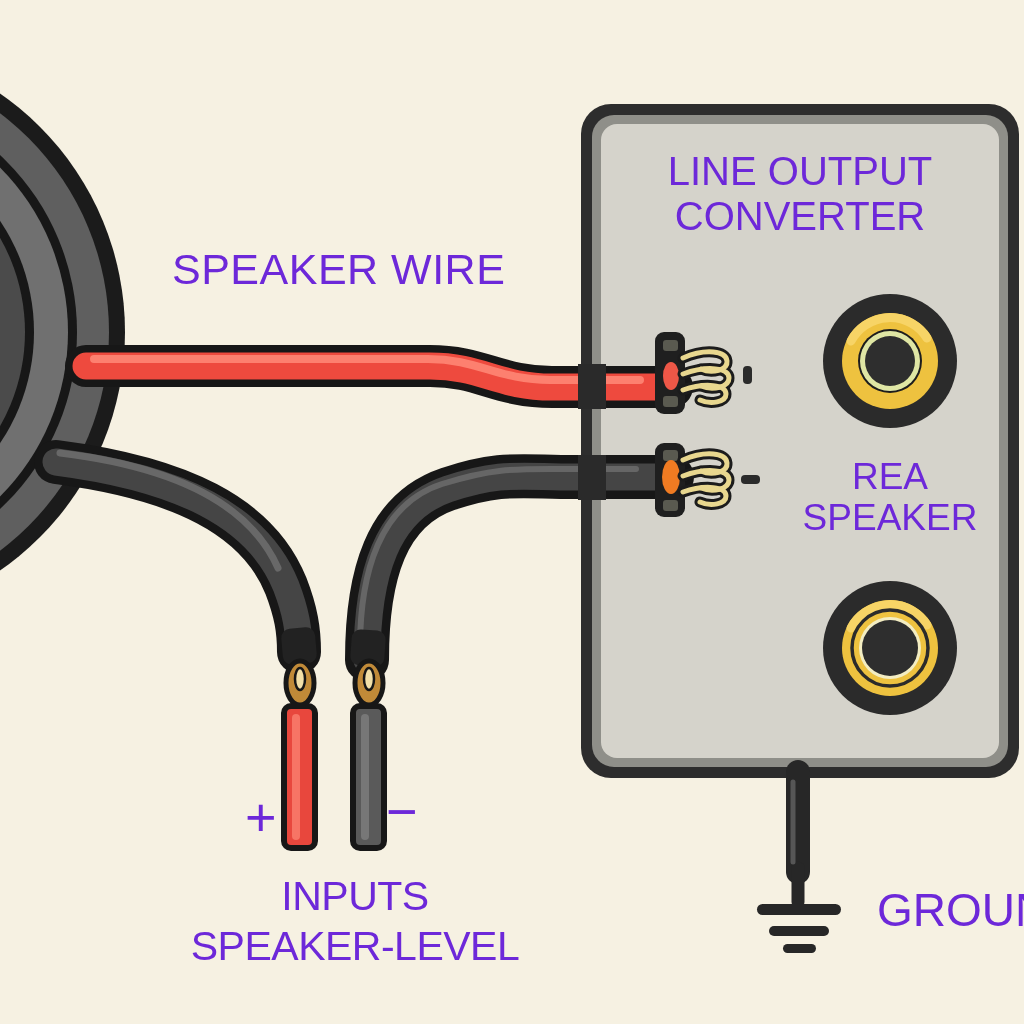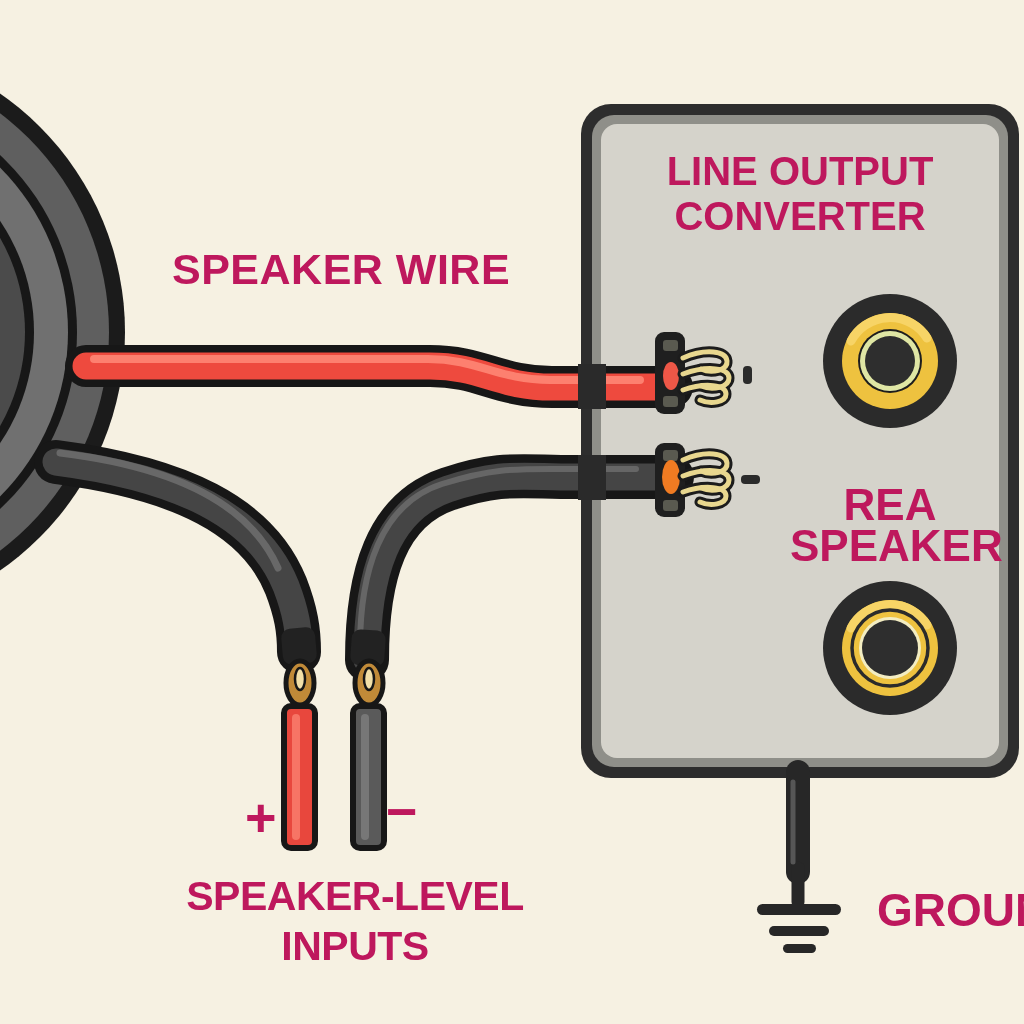--- a/index.html
+++ b/index.html
@@ -6,26 +6,26 @@
   body{
     width:1024px;height:1024px;
     background:#f6f1e2;
     overflow:hidden;
     position:relative;
     font-family:"Liberation Sans", sans-serif;
   }
   #scene{position:absolute;left:0;top:0;z-index:1;}
   .lbl{
     position:absolute;z-index:2;
-    color:#be185d;font-weight:bold;
+    color:#6d28d9;font-weight:normal;
     white-space:nowrap;
   }
   .lbl-speaker-wire{left:172px;top:245px;font-size:43px;letter-spacing:.5px;}
   .lbl-title{left:590px;top:149px;width:420px;text-align:center;font-size:40px;line-height:45px;}
-  .lbl-rea{left:790px;top:456px;width:200px;text-align:center;font-size:44px;line-height:41px;margin-top:28px;}
+  .lbl-rea{left:790px;top:456px;width:200px;text-align:center;font-size:37px;line-height:41px;}
   .lbl-inputs{left:140px;top:871px;width:430px;text-align:center;font-size:41px;line-height:50px;letter-spacing:-.5px;}
   .lbl-ground{left:877px;top:883px;font-size:46px;}
   .lbl-plus{left:245px;top:786px;font-size:54px;}
   .lbl-minus{left:386px;top:780px;font-size:54px;}
 </style>
 </head>
 <body>
 
 <svg id="scene" width="1024" height="1024" viewBox="0 0 1024 1024">
 
@@ -154,17 +154,17 @@
 
 <div class="lbl lbl-rea">
   <div>REA</div>
   <div>SPEAKER</div>
 </div>
 
 <div class="lbl lbl-plus">+</div>
 <div class="lbl lbl-minus">−</div>
 
 <div class="lbl lbl-inputs">
+  <div>INPUTS</div>
   <div>SPEAKER-LEVEL</div>
-  <div>INPUTS</div>
 </div>
 
 <div class="lbl lbl-ground">GROUND</div>
 
 </body></html>

